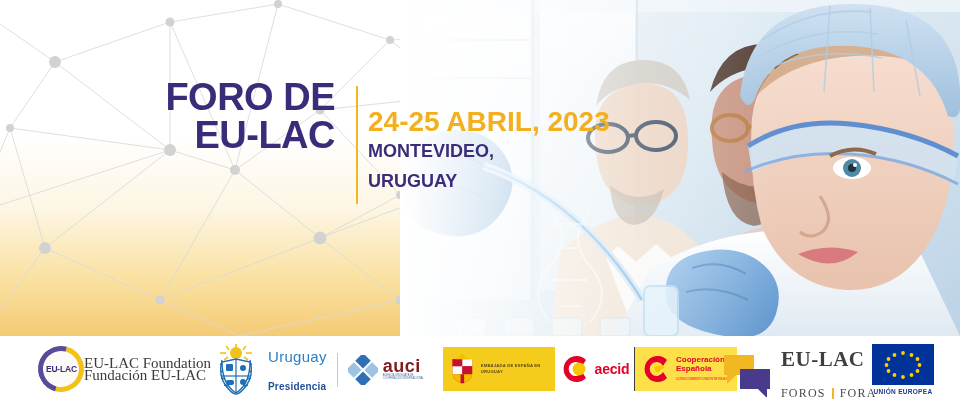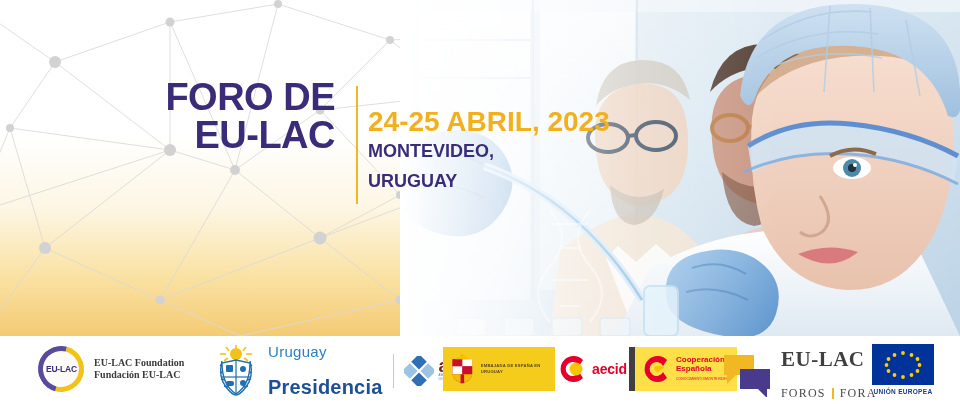--- a/index.html
+++ b/index.html
@@ -104,47 +104,46 @@
     transform:rotate(-30deg);
     display:flex; align-items:center; justify-content:center;
     background:#fcfbf7;
   }
   .ring span {
     transform:rotate(30deg);
     font-size:8.5px; font-weight:bold; color:#3b2c7a;
     letter-spacing:-0.2px;
   }
   .found-txt {
-    margin-left:10px;
     font-family:"Liberation Serif", serif;
-    font-size:10px; font-weight:bold; color:#3a3a3a;
+    font-size:15px; font-weight:normal; color:#3a3a3a;
     line-height:12px;
   }
 
   .uruguay { left:212px; top:344px; }
   .uy-txt { margin-left:8px; line-height:1; }
   .uy-top { font-size:15px; color:#2c7fc4; letter-spacing:0.3px; }
-  .uy-bot { font-size:20px; color:#1f4f96; font-weight:bold; letter-spacing:0.2px; margin-top:18px; }
+  .uy-bot { font-size:10px; color:#1f4f96; font-weight:bold; letter-spacing:0.2px; margin-top:18px; }
   .vsep { width:1px; height:34px; background:#c9c9c9; margin:0 10px; }
   .auci-txt { margin-left:5px; }
   .auci-name { font-size:18px; font-weight:bold; color:#7f1d1d; letter-spacing:0.5px; line-height:12px; }
   .auci-sub { font-size:2.6px; color:#4a6fa5; line-height:3.4px; margin-top:2px; width:44px; }
 
   .spain-group { left:443px; top:347px; display:flex; align-items:stretch; }
   .emb {
     background:#f5cb1c;
     width:112px; height:44px;
     display:flex; align-items:center;
     padding-left:6px;
   }
   .emb-txt { margin-left:5px; font-size:4.2px; font-weight:bold; color:#5a4a18; line-height:5.6px; letter-spacing:0.2px; }
   .aecid-box {
     background:#fff; width:80px; height:44px;
     display:flex; align-items:center; justify-content:center;
-    border-right:6px solid #404040;
+    border-right:1px solid #404040;
   }
   .aecid-name { font-size:14px; font-weight:bold; color:#e4002b; margin-left:5px; letter-spacing:-0.2px; }
   .coop-box {
     background:#fde047; width:102px; height:44px;
     display:flex; align-items:center; padding-left:6px;
   }
   .coop-txt { margin-left:5px; line-height:9px; }
   .coop-l1, .coop-l2 { font-size:8px; font-weight:bold; color:#e4002b; }
   .coop-l3 { font-size:3.4px; color:#e4002b; letter-spacing:0.1px; margin-top:2px; }
 

